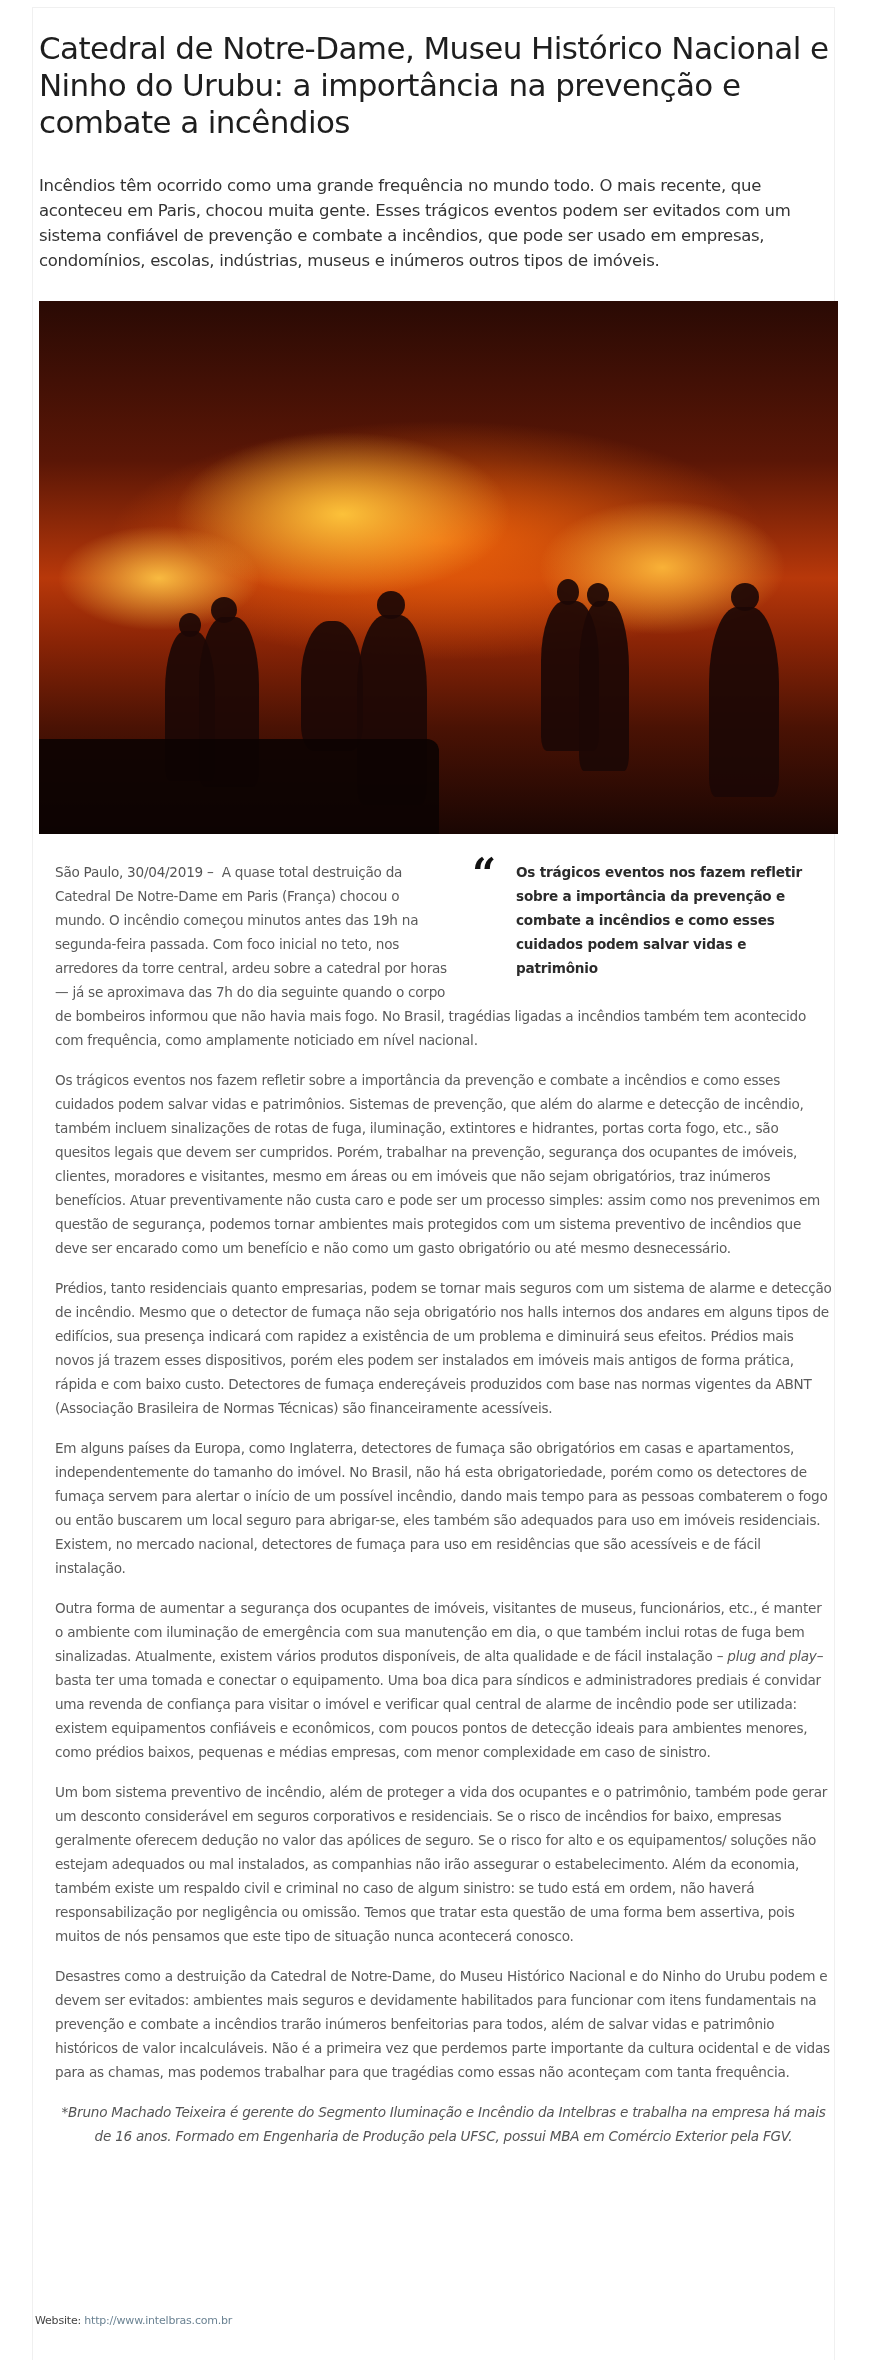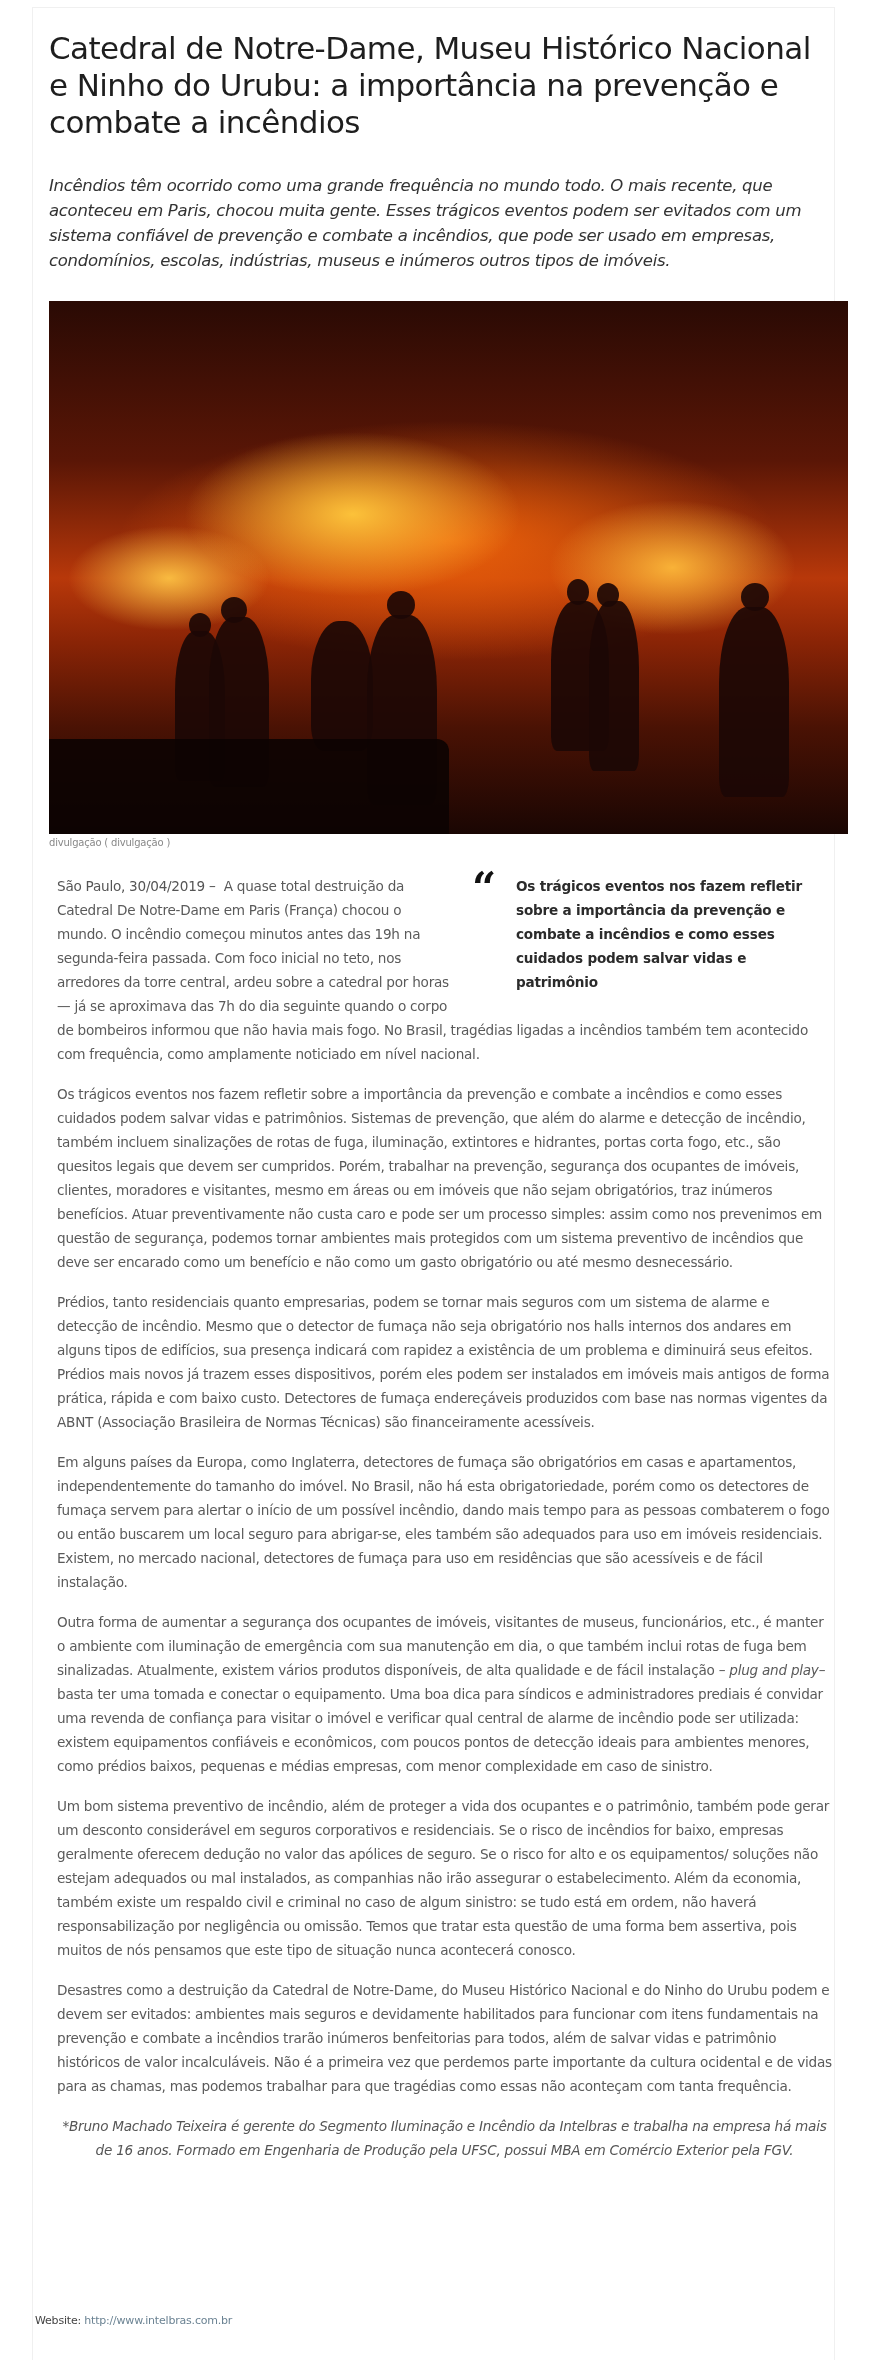--- a/index.html
+++ b/index.html
@@ -1,47 +1,47 @@
 <!DOCTYPE html>
 <html><head>
 <meta charset="utf-8">
 <style>
   html, body { margin: 0; padding: 0; background: #ffffff; }
   body { width: 885px; height: 2360px; position: relative; overflow: hidden; }
   .article {
     position: absolute; left: 32px; top: 7px; width: 803px; height: 2353px;
     border-left: 1px solid #f0f0f0; border-right: 1px solid #f0f0f0; border-top: 1px solid #f0f0f0;
-    box-sizing: border-box; padding: 0 2px 0 16px;
+    box-sizing: border-box; padding: 0 2px 0 6px;
     font-family: "DejaVu Sans", "Liberation Sans", sans-serif;
   }
   .title {
     margin: 22px 0 0 0; font-weight: normal; font-size: 31px; line-height: 37px;
     color: #1e1e1e; letter-spacing: -0.6px;
   }
   .lead {
-    margin: 32px 0 0 0; font-size: 16.5px; line-height: 25px; color: #333333; letter-spacing: -0.3px; font-style: italic;
+    margin: 32px 0 0 0; font-size: 16.5px; line-height: 25px; color: #333333; letter-spacing: -0.3px;
   }
   .figure { margin: 28px 0 0 0; }
   .hero {
     width: 799px; height: 533px; position: relative; overflow: hidden;
     background:
       radial-gradient(ellipse 30% 22% at 38% 40%, rgba(255,200,60,0.95), rgba(255,140,20,0.0) 70%),
       radial-gradient(ellipse 22% 18% at 78% 50%, rgba(255,190,60,0.9), rgba(255,120,20,0) 70%),
       radial-gradient(ellipse 18% 14% at 15% 52%, rgba(255,200,70,0.9), rgba(255,120,20,0) 70%),
       radial-gradient(ellipse 55% 30% at 50% 45%, rgba(240,100,10,0.95), rgba(160,40,5,0) 75%),
       linear-gradient(180deg, #2a0a04 0%, #5a1606 30%, #b8380a 52%, #8a2406 64%, #4a1204 80%, #1a0603 100%);
   }
   .hero .silhouette { position: absolute; background: #1c0805; border-radius: 40% 40% 10% 10%; opacity: 0.92; }
   .hero .head { position: absolute; background: #1c0805; border-radius: 50%; opacity: 0.92; }
   .hero .fg { position: absolute; left: 0; bottom: 0; width: 400px; height: 95px; background: #0c0302; opacity: 0.9; border-top-right-radius: 12px; }
   .caption { font-size: 10px; color: #888888; margin-top: 3px; letter-spacing: -0.2px; }
   .body-text {
     margin-top: 26px; font-size: 13.6px; line-height: 24px; color: #5a5a5a; letter-spacing: -0.25px;
   }
-  .body-text p { margin: 0 0 16px 8px; }
+  .body-text p { margin: 0 0 16px 16px; }
   .pullquote {
     float: right; width: 362px; margin: 0 0 4px 20px; position: relative; padding-left: 46px; box-sizing: border-box;
     font-weight: bold; color: #2b2b2b; font-size: 13.6px; line-height: 24px; letter-spacing: -0.2px;
   }
   .pullquote .qmark {
     position: absolute; left: 2px; top: -6px; font-size: 42px; line-height: 42px; font-weight: bold; color: #111;
     font-family: "DejaVu Serif", serif;
   }
   .dateline { color: #555; }
   .italic { font-style: italic; }
@@ -67,21 +67,20 @@
       <div class="head" style="left:338px;top:290px;width:28px;height:28px;"></div>
       <div class="silhouette" style="left:318px;top:314px;width:70px;height:190px;"></div>
       <div class="head" style="left:518px;top:278px;width:22px;height:26px;"></div>
       <div class="silhouette" style="left:502px;top:300px;width:58px;height:150px;"></div>
       <div class="head" style="left:548px;top:282px;width:22px;height:24px;"></div>
       <div class="silhouette" style="left:540px;top:300px;width:50px;height:170px;"></div>
       <div class="head" style="left:692px;top:282px;width:28px;height:28px;"></div>
       <div class="silhouette" style="left:670px;top:306px;width:70px;height:190px;"></div>
       <div class="fg"></div>
     </div>
-    <div class="caption">divulgação ( divulgação )</div>
   </div>
 
   <div class="body-text">
     <aside class="pullquote">
       <span class="qmark">“</span>
       <span>Os trágicos eventos nos fazem refletir sobre a importância da prevenção e combate a incêndios e como esses cuidados podem salvar vidas e patrimônio</span>
     </aside>
     <p><span class="dateline">São Paulo,  30/04/2019 –</span>&nbsp; <span>A quase total destruição da Catedral De Notre-Dame em Paris (França) chocou o mundo. O incêndio começou minutos antes das 19h na segunda-feira passada. Com foco inicial no teto, nos arredores da torre central, ardeu sobre a catedral por horas — já se aproximava das 7h do dia seguinte quando o corpo de bombeiros informou que não havia mais fogo. No Brasil, tragédias ligadas a incêndios também tem acontecido com frequência, como amplamente noticiado em nível nacional.</span></p>
     <p>Os trágicos eventos nos fazem refletir sobre a importância da prevenção e combate a incêndios e como esses cuidados podem salvar vidas e patrimônios. Sistemas de prevenção, que além do alarme e detecção de incêndio, também incluem sinalizações de rotas de fuga, iluminação, extintores e hidrantes, portas corta fogo, etc., são quesitos legais que devem ser cumpridos. Porém, trabalhar na prevenção, segurança dos ocupantes de imóveis, clientes, moradores e visitantes, mesmo em áreas ou em imóveis que não sejam obrigatórios, traz inúmeros benefícios. Atuar preventivamente não custa caro e pode ser um processo simples: assim como nos prevenimos em questão de segurança, podemos tornar ambientes mais protegidos com um sistema preventivo de incêndios que deve ser encarado como um benefício e não como um gasto obrigatório ou até mesmo desnecessário.</p>
     <p>Prédios, tanto residenciais quanto empresarias, podem se tornar mais seguros com um sistema de alarme e detecção de incêndio. Mesmo que o detector de fumaça não seja obrigatório nos halls internos dos andares em alguns tipos de edifícios, sua presença indicará com rapidez a existência de um problema e diminuirá seus efeitos. Prédios mais novos já trazem esses dispositivos, porém eles podem ser instalados em imóveis mais antigos de forma prática, rápida e com baixo custo. Detectores de fumaça endereçáveis produzidos com base nas normas vigentes da ABNT (Associação Brasileira de Normas Técnicas) são financeiramente acessíveis.</p>

